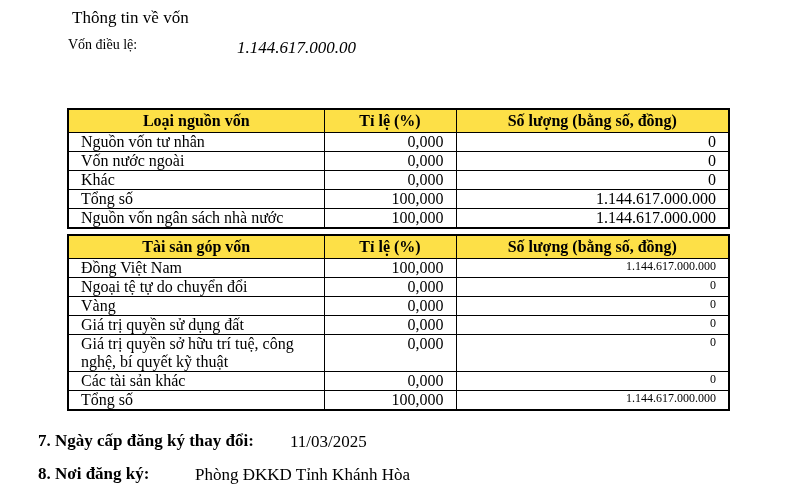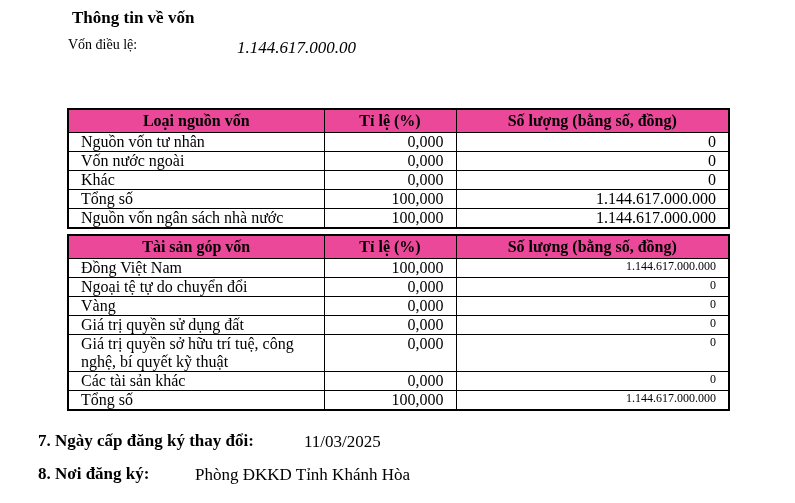--- a/index.html
+++ b/index.html
@@ -4,21 +4,21 @@
 <style>
   * { margin: 0; padding: 0; box-sizing: border-box; }
   html, body { width: 795px; height: 503px; background: #ffffff; overflow: hidden; }
   body {
     position: relative;
     font-family: "Liberation Serif", "DejaVu Serif", serif;
     color: #000;
   }
   .doc-title {
     position: absolute; left: 72px; top: 8px;
-    font-size: 17px; font-weight: bold;
+    font-size: 17px; font-weight: normal;
   }
   .charter-label {
     position: absolute; left: 68px; top: 37px;
     font-size: 14px;
   }
   .charter-value {
     position: absolute; left: 237px; top: 36px;
     font-size: 17px; font-style: italic; line-height: 24px;
   }
   .tbl {
@@ -28,21 +28,21 @@
     table-layout: fixed;
     border: 2px solid #000;
     font-size: 16px;
   }
   .tbl-1 { top: 108px; }
   .tbl-2 { top: 234px; }
   .tbl col.c1 { width: 256px; }
   .tbl col.c2 { width: 132px; }
   .tbl col.c3 { width: 273px; }
   .tbl th {
-    background: #ec4899;
+    background: #fde047;
     border: 1px solid #000;
     font-weight: bold;
     text-align: center;
     height: 23px;
     font-size: 16px;
     padding: 0 2px;
   }
   .tbl td {
     border: 1px solid #000;
     height: 19px;
@@ -57,21 +57,21 @@
   .tbl-2 td.cell-amount { font-size: 12px; line-height: 13px; padding-top: 1px; }
   .footer-line {
     position: absolute; left: 38px;
     width: 720px; height: 22px;
     font-size: 17px;
   }
   .footer-line-7 { top: 431px; }
   .footer-line-8 { top: 464px; }
   .footer-label { font-weight: bold; }
   .footer-value { position: absolute; top: 1px; font-weight: normal; }
-  .footer-line-7 .footer-value { left: 266px; }
+  .footer-line-7 .footer-value { left: 252px; }
   .footer-line-8 .footer-value { left: 125px; margin-left: 32px; }
 </style>
 </head>
 <body>
 
 <div class="doc-title">Thông tin về vốn</div>
 
 <div class="charter-label">Vốn điều lệ:</div>
 <div class="charter-value">
   <div>1.144.617.000.00</div>

